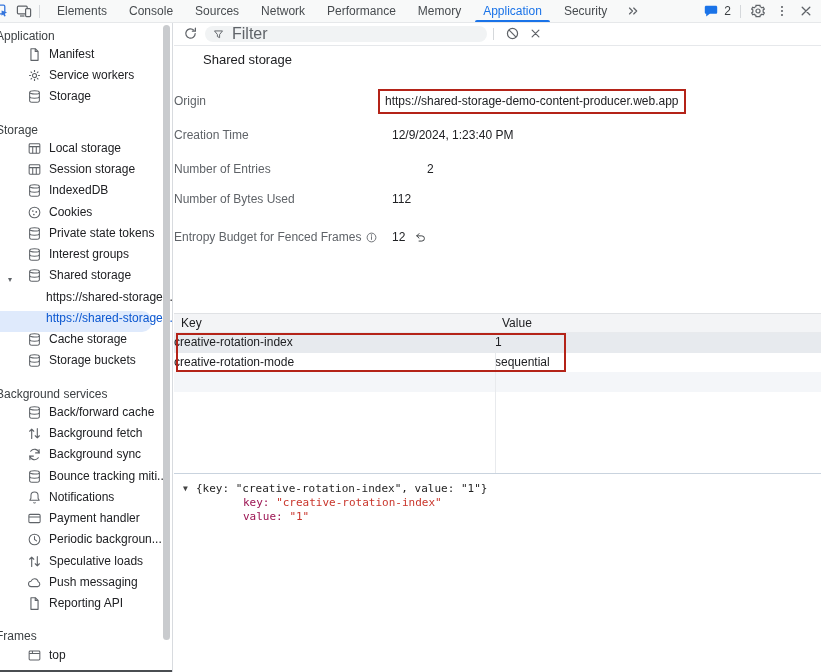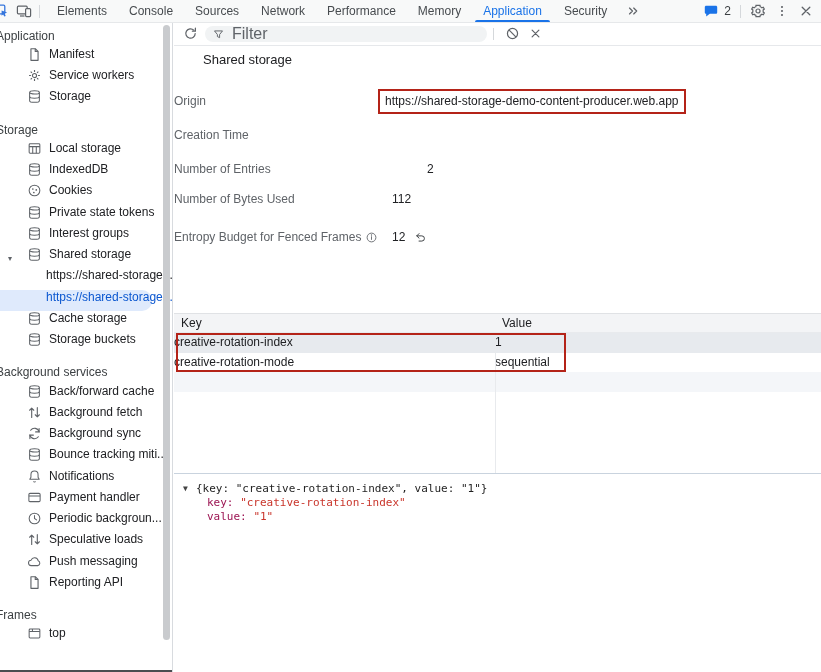--- a/index.html
+++ b/index.html
@@ -87,21 +87,21 @@
   .rows-annotation{position:absolute;left:2px;top:19px;width:390px;height:39px;border:2px solid var(--annotation);box-sizing:border-box;pointer-events:none;}
   
   .preview{
     position:absolute;top:450px;left:0;right:0;bottom:0;border-top:1px solid #c9d3de;background:#fff;
     font-family:"DejaVu Sans Mono","Liberation Mono",monospace;font-size:11px;padding-top:8px;box-sizing:border-box;
   }
   .pline{height:14px;line-height:14px;white-space:pre;position:relative;}
   .pline.summary{padding-left:22px;color:#1f1f1f;}
   .pline.prop{padding-left:33px;}
   .ptriangle{position:absolute;left:9px;top:0;font-size:8px;color:#444;}
-  .prop-name{color:var(--property-name);}
+  .prop-name{color:var(--property-name);margin-left:36px;}
   .prop-string{color:var(--string-value);}
 </style>
 </head>
 <body>
 
 <div class="tabbar">
   <div class="tabbar-icons">
     <span class="tbicon inspect">
       <svg viewBox="0 0 16 16">
           <rect x="1.2" y="2.2" width="10.6" height="8.6" rx="1.2" fill="none" stroke="currentColor" stroke-width="1.3"></rect>
@@ -201,20 +201,29 @@
             <svg viewBox="0 0 16 16" fill="none" stroke="currentColor" stroke-width="1.1">
               <rect x="2.3" y="3" width="11.4" height="10" rx="1"></rect>
               <path d="M2.3 6h11.4M6.1 6v7M9.9 6v7"></path>
             </svg>
           </span>
           <span>Local storage</span>
         </div>
         <div class="side-item">
           <span class="icon">
             <svg viewBox="0 0 16 16" fill="none" stroke="currentColor" stroke-width="1.1">
+              <rect x="2.3" y="3" width="11.4" height="10" rx="1"></rect>
+              <path d="M2.3 6h11.4M6.1 6v7M9.9 6v7"></path>
+            </svg>
+          </span>
+          <span>Session storage</span>
+        </div>
+        <div class="side-item">
+          <span class="icon">
+            <svg viewBox="0 0 16 16" fill="none" stroke="currentColor" stroke-width="1.1">
               <ellipse cx="8" cy="3.6" rx="5.2" ry="1.8"></ellipse>
               <path d="M2.8 3.6v8.8c0 1 2.3 1.8 5.2 1.8s5.2-.8 5.2-1.8V3.6"></path>
               <path d="M2.8 8c0 1 2.3 1.8 5.2 1.8S13.2 9 13.2 8"></path>
             </svg>
           </span>
           <span>IndexedDB</span>
         </div>
         <div class="side-item">
           <span class="icon">
             <svg viewBox="0 0 16 16" fill="none" stroke="currentColor" stroke-width="1.1">
@@ -429,20 +438,21 @@
       <div class="meta-row" style="top: 67.5px;">
         <div class="meta-label">
           <span>Origin</span>
         </div>
         <span class="meta-value annotated">https://shared-storage-demo-content-producer.web.app</span>
       </div>
       <div class="meta-row" style="top: 101.5px;">
         <div class="meta-label">
           <span>Creation Time</span>
         </div>
+        <span class="meta-value">12/9/2024, 1:23:40 PM</span>
       </div>
       <div class="meta-row" style="top: 135.5px; gap: 35px;">
         <div class="meta-label">
           <span>Number of Entries</span>
         </div>
         <span class="meta-value">2</span>
       </div>
       <div class="meta-row" style="top: 166px;">
         <div class="meta-label">
           <span>Number of Bytes Used</span>

